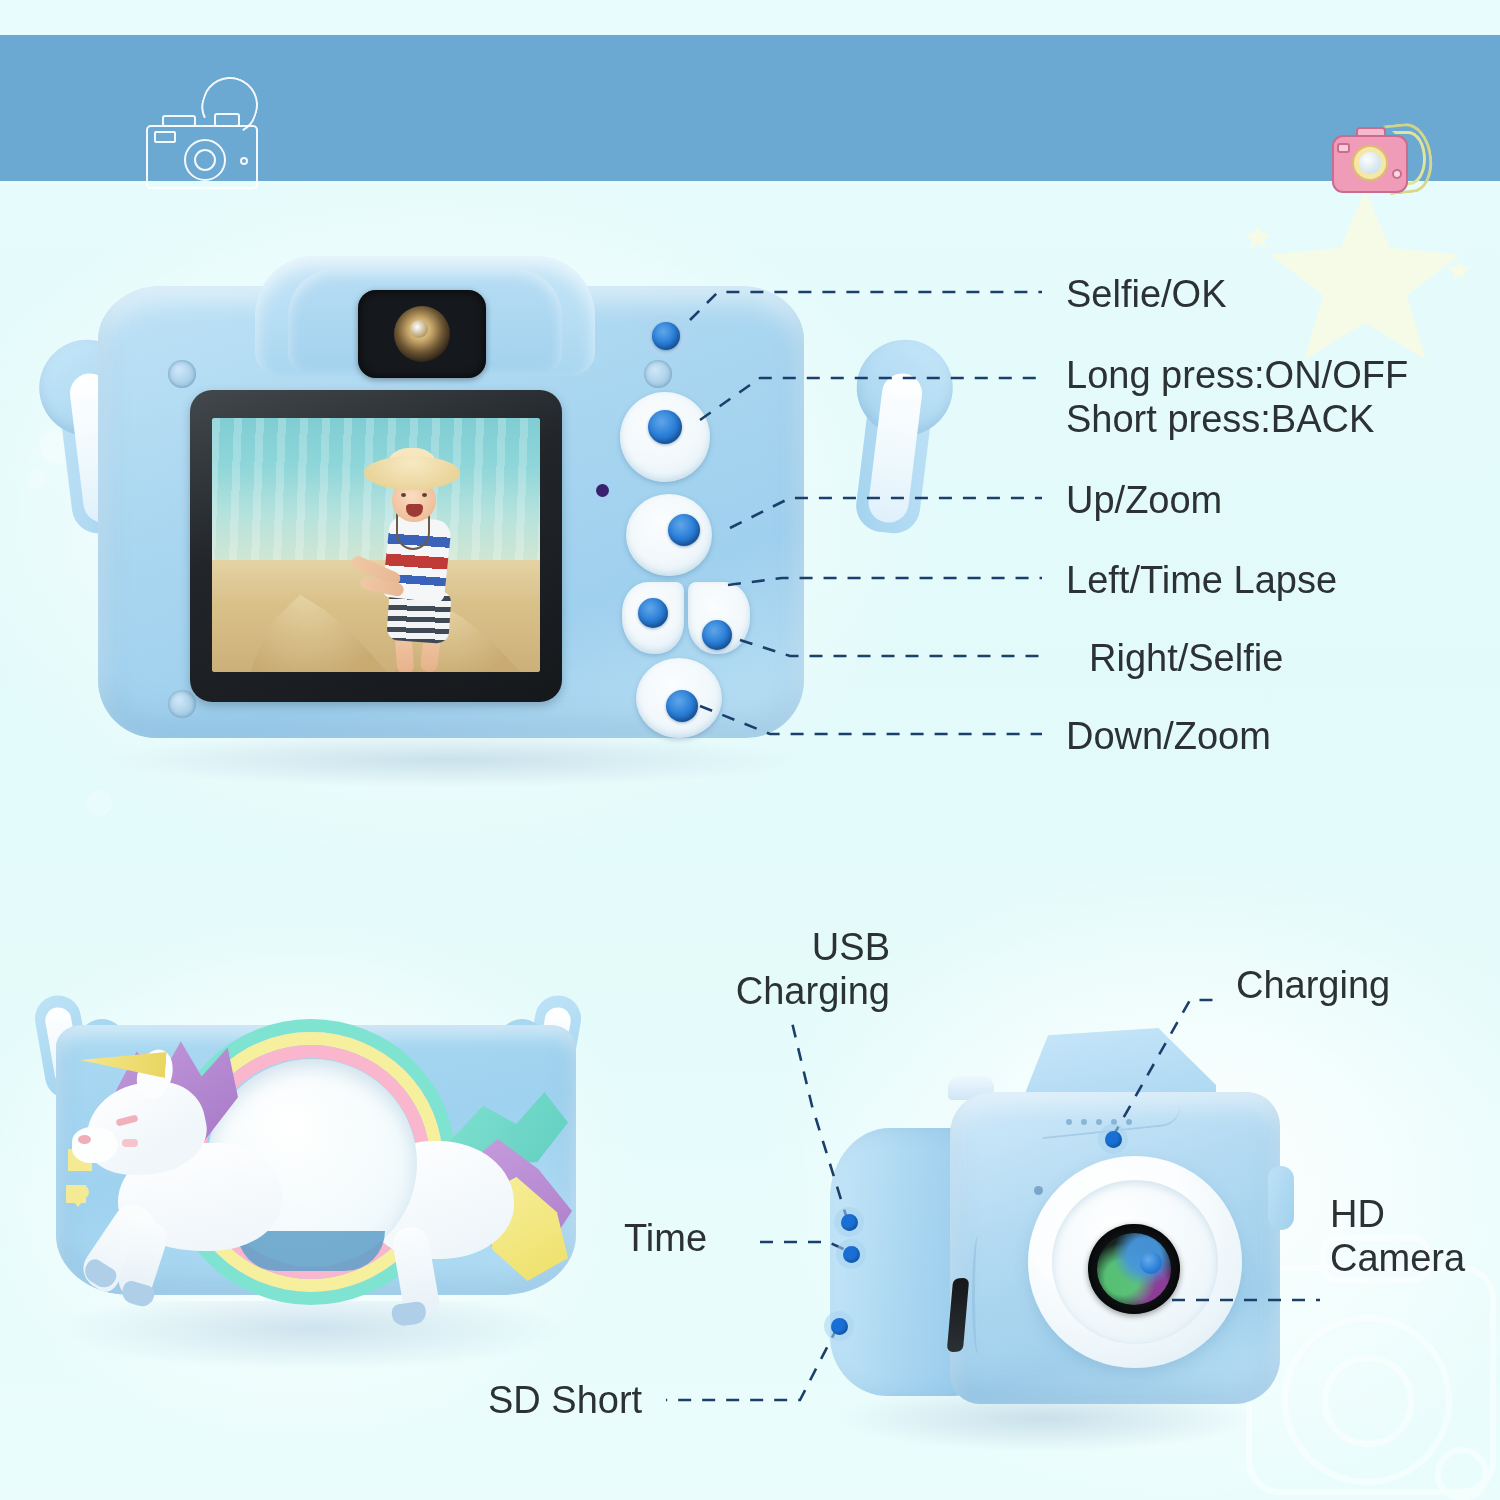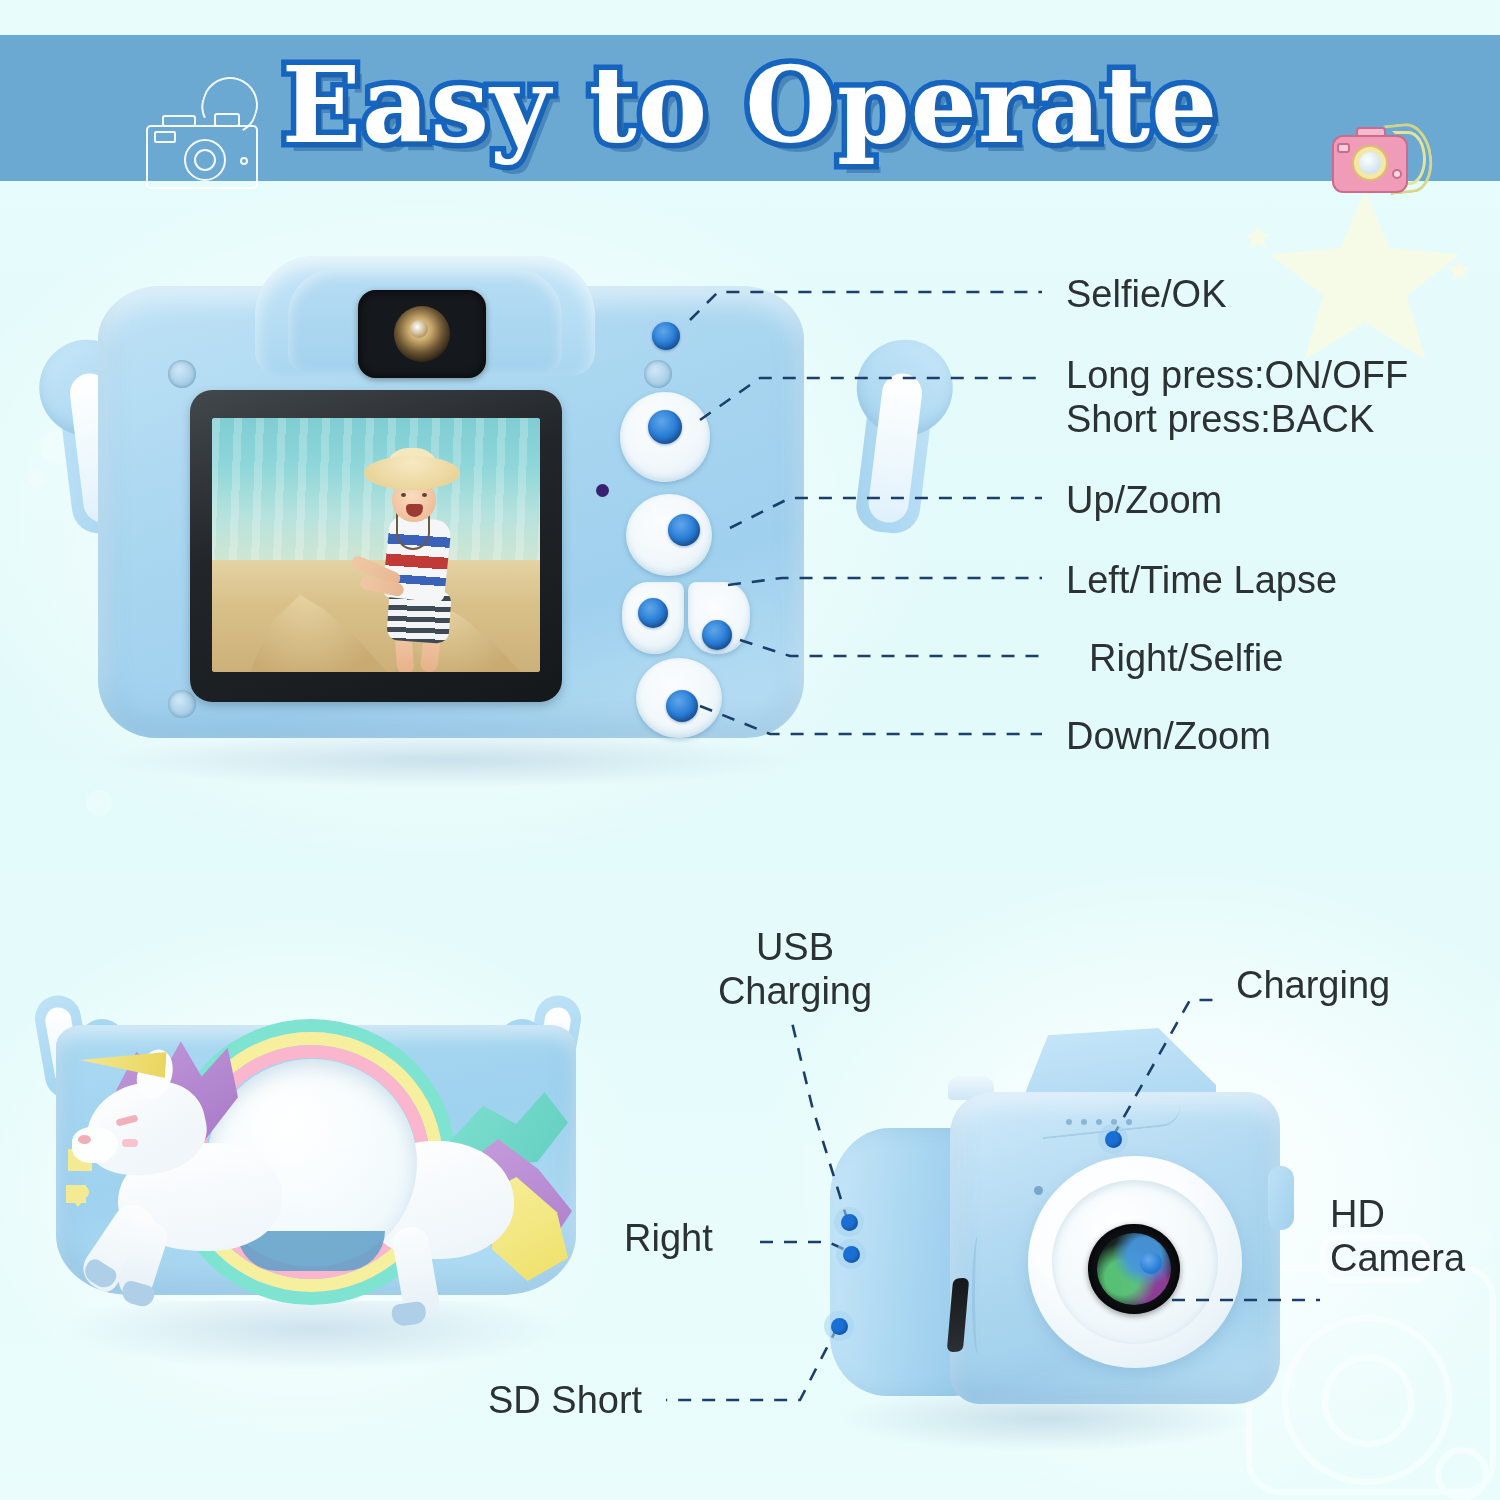--- a/index.html
+++ b/index.html
@@ -557,21 +557,20 @@
     <div class="hdr-cam-line">
       <i class="bd"></i>
         <i class="tp"></i>
         <i class="fl"></i>
       <i class="vf"></i>
         <i class="l1"></i>
         <i class="l2"></i>
         <i class="dt"></i>
         <i class="st"></i>
     </div>
-    <div id="banner-title">Easy to Operate</div>
     <div class="hdr-cam-pink">
       <div class="strap"></div>
         <div class="strap2"></div>
       <div class="top"></div>
         <div class="body"></div>
         <div class="fl"></div>
       <div class="ring"></div>
         <div class="glass"></div>
         <div class="dot"></div>
     </div>
@@ -749,22 +748,22 @@
 
   <div id="labels">
     <div class="lbl" style="left:1066px;top:272px">Selfie/OK</div>
     <div class="lbl" style="left:1066px;top:353px">Long press:ON/OFF
 Short press:BACK</div>
     <div class="lbl" style="left:1066px;top:478px">Up/Zoom</div>
     <div class="lbl" style="left:1066px;top:558px">Left/Time Lapse</div>
     <div class="lbl" style="left:1089px;top:636px">Right/Selfie</div>
     <div class="lbl" style="left:1066px;top:714px">Down/Zoom</div>
 
-    <div class="lbl" style="left:700px;top:925px;text-align:center;width:190px">USB
+    <div class="lbl" style="left:700px;top:925px;text-align:right;width:190px">USB
 Charging</div>
     <div class="lbl" style="left:1236px;top:963px">Charging</div>
-    <div class="lbl" style="left:624px;top:1216px">Right</div>
+    <div class="lbl" style="left:624px;top:1216px">Time</div>
     <div class="lbl" style="left:1330px;top:1192px">HD
 Camera</div>
     <div class="lbl" style="left:488px;top:1378px">SD Short</div>
   </div>
 
 </div>
 
 </body></html>

